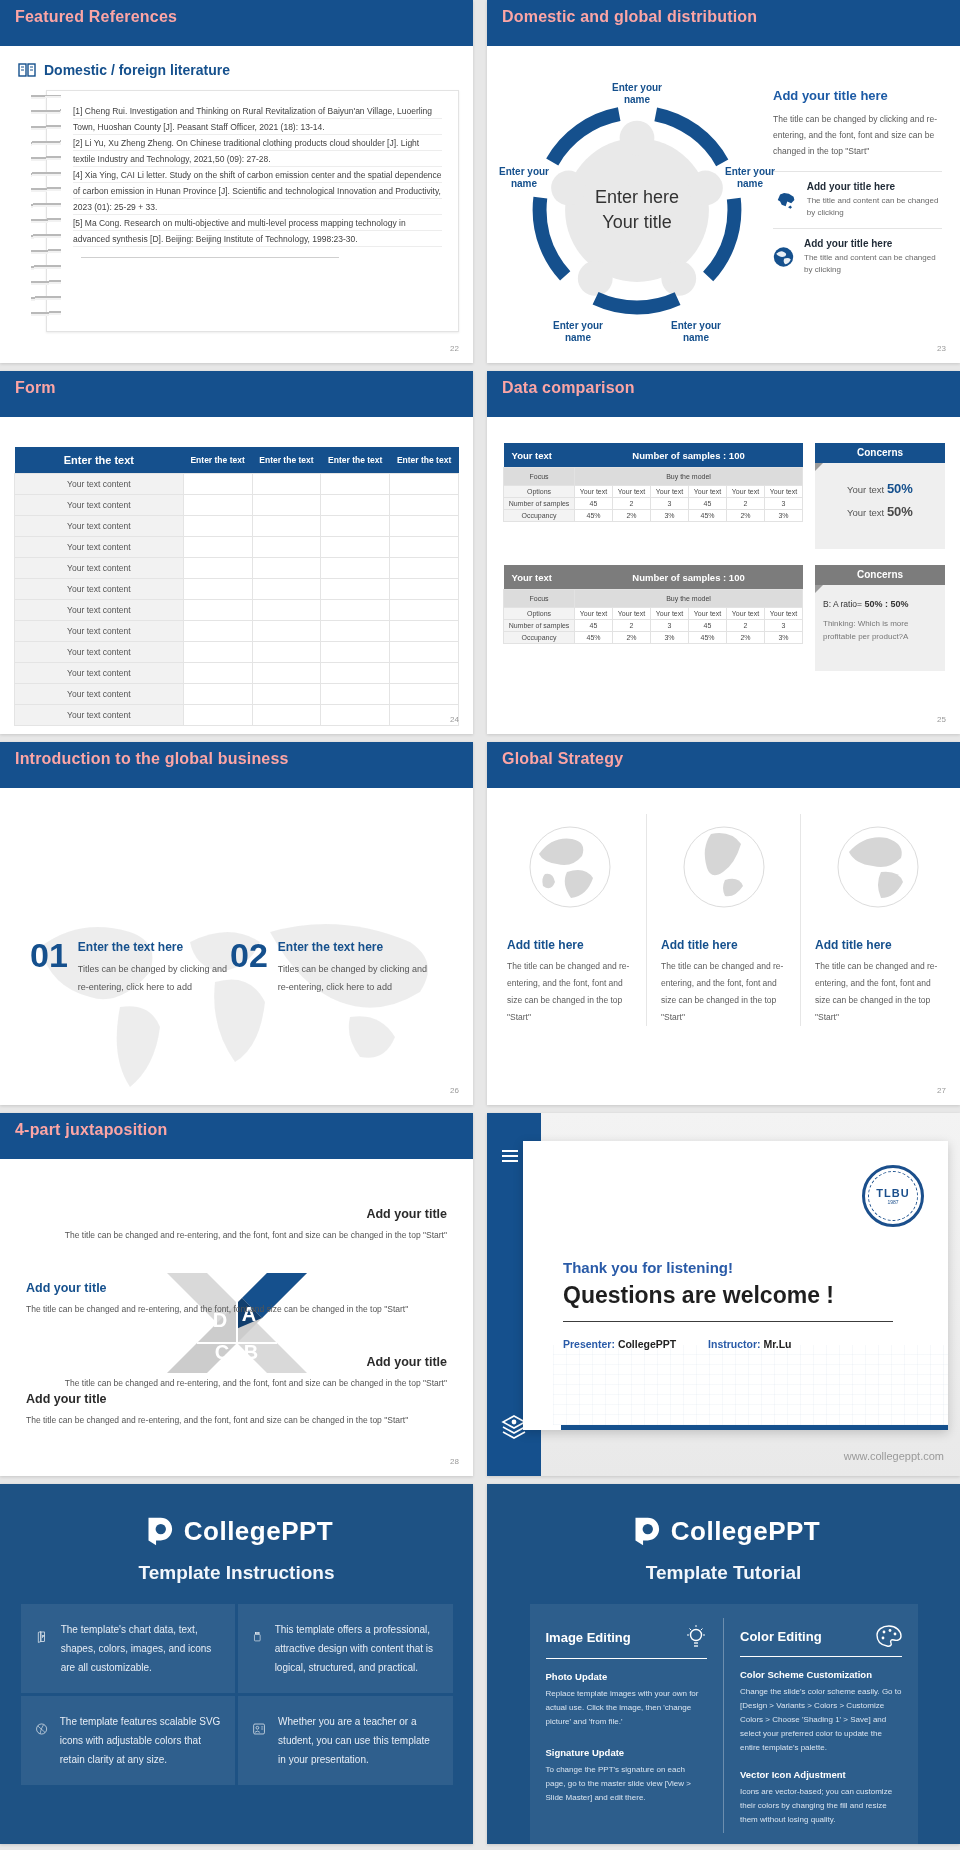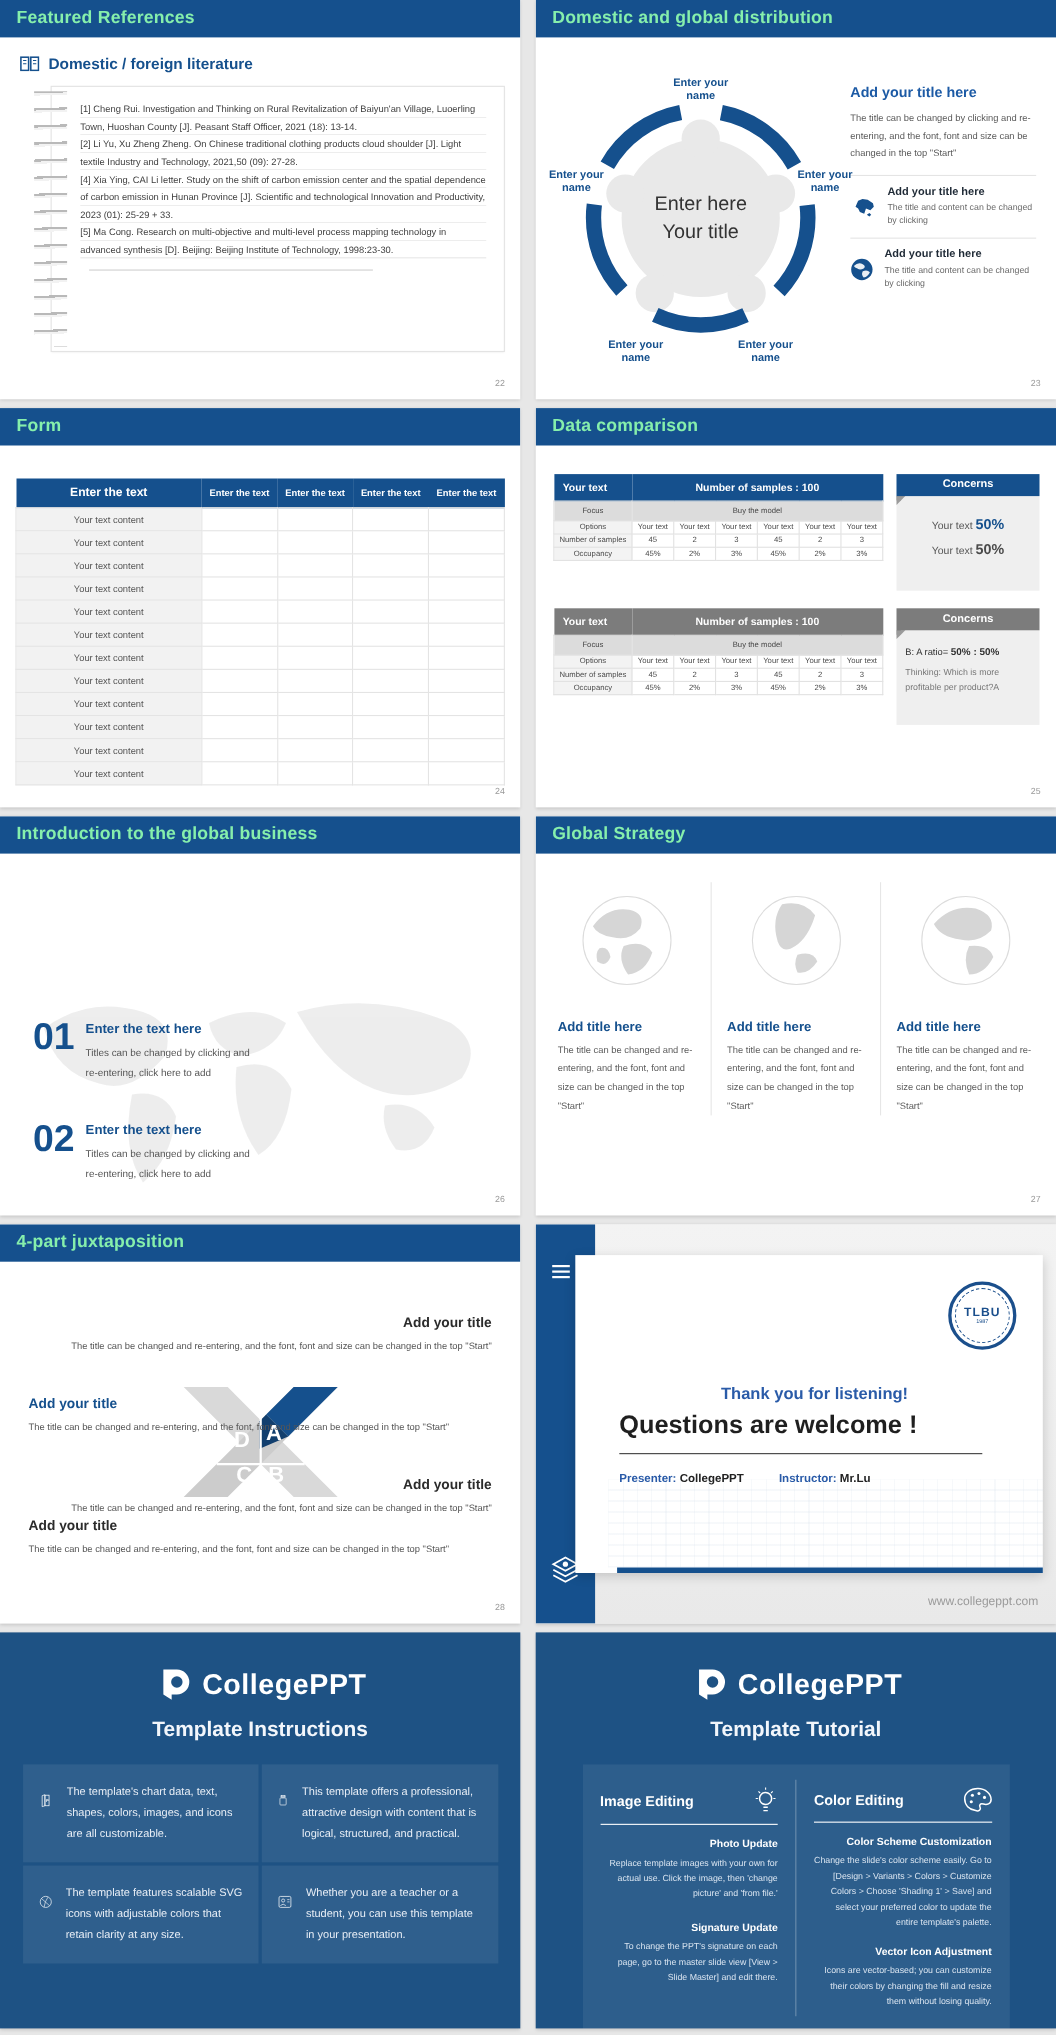--- a/index.html
+++ b/index.html
@@ -1,20 +1,20 @@
 <!DOCTYPE html>
 <html><head>
 <meta charset="utf-8">
 <style>
   html,body{margin:0;padding:0;background:#e7e7e7;font-family:"Liberation Sans","DejaVu Sans",sans-serif;}
   .page{width:960px;height:1850px;background:#e7e7e7;display:grid;
         grid-template-columns:473px 473px;grid-template-rows:363px 363px 363px 363px 366px;
         column-gap:14px;row-gap:8px;overflow:hidden;}
   .panel{background:#fff;position:relative;overflow:hidden;box-shadow:0 1px 3px rgba(0,0,0,.14);}
-  .bar{height:34px;background:#15508d;color:#86efac;font-weight:bold;font-size:16px;
+  .bar{height:46px;background:#15508d;color:#fca5a5;font-weight:bold;font-size:16px;
        line-height:34px;padding-left:15px;letter-spacing:.2px;}
   .pg{position:absolute;right:14px;bottom:10px;font-size:8px;color:#9a9a9a;}
   
   .lit-head{display:flex;align-items:center;gap:8px;margin:16px 0 0 18px;}
   .lit-head .t{color:#15508d;font-weight:bold;font-size:14px;}
   .paper{position:relative;margin:12px 14px 0 46px;height:228px;border:1px solid #e3e3e3;
          background:#fff;padding:12px 16px 0 26px;
          box-shadow:0 1px 2px rgba(0,0,0,.08);}
   .coil{position:absolute;left:-16px;top:4px;bottom:4px;width:30px;
         background:repeating-linear-gradient(178deg,#b9b9b9 0 2px,#f2f2f2 2px 4px,transparent 4px 15.5px);}
@@ -61,21 +61,21 @@
   .concern .cb{background:#efefef;min-height:86px;padding:10px 8px;box-sizing:border-box;}
   .c1-line{text-align:center;font-size:9.5px;color:#555;margin:8px 0;}
   .c1-line .v{font-size:13px;font-weight:bold;}
   .c1-line .v.blue{color:#15508d;} .c1-line .v.dark{color:#4a4a4a;}
   .c2-ratio{font-size:8.5px;color:#333;margin:4px 0 8px;}
   .c2-ratio b{font-size:9px;}
   .c2-think{font-size:8px;color:#777;line-height:13px;margin:0;}
   
   .intro{position:relative;height:329px;}
   .wmap{position:absolute;left:0;right:0;bottom:-10px;opacity:.55;}
-  .intro-items{position:relative;display:flex;gap:34px;padding:150px 16px 0 30px;flex-direction:column;}
+  .intro-items{position:relative;display:flex;padding:150px 16px 0 30px;}
   .n-item{display:flex;gap:10px;width:200px;}
   .n-item .num{color:#15508d;font-weight:bold;font-size:34px;line-height:34px;}
   .n-item .ti{color:#15508d;font-weight:bold;font-size:12px;margin:2px 0 6px;}
   .n-item .bo{font-size:9px;color:#555;line-height:18px;margin:0;}
   
   .glob{display:flex;padding:26px 6px 0;}
   .g-col{flex:1;padding:0 14px;}
   .g-col + .g-col{border-left:1px solid #e6e6e6;}
   .g-col svg{display:block;margin:10px auto 0;}
   .g-col .ti{color:#15508d;font-weight:bold;font-size:12px;margin:28px 0 6px;}
@@ -100,37 +100,37 @@
   .card::after{content:"";position:absolute;left:30px;right:0;bottom:5px;height:80px;opacity:.5;
         background:repeating-linear-gradient(90deg,rgba(21,80,141,.07) 0 1px,transparent 1px 13px),
                    repeating-linear-gradient(0deg,rgba(21,80,141,.07) 0 1px,transparent 1px 10px);}
   .card .strip{position:absolute;left:38px;right:0;bottom:0;height:5px;background:#15508d;}
   .seal{position:absolute;right:24px;top:24px;width:56px;height:56px;border:3px solid #1b4f8c;
         border-radius:50%;display:flex;flex-direction:column;align-items:center;justify-content:center;}
   .seal .ring{position:absolute;inset:3px;border:1px dashed #1b4f8c;border-radius:50%;}
   .seal .tx{color:#1b4f8c;font-weight:bold;font-size:11px;letter-spacing:1px;}
   .seal .yr{color:#1b4f8c;font-size:5px;}
   .thanks{position:absolute;left:40px;top:118px;right:30px;}
-  .thanks .l1{color:#2a5ba8;font-weight:bold;font-size:15px;margin:0 0 6px;text-align:center;}
+  .thanks .l1{color:#2a5ba8;font-weight:bold;font-size:15px;margin:0 0 6px;}
   .thanks .l2{color:#1f1f1f;font-weight:bold;font-size:23px;margin:0;}
   .thanks hr{border:none;border-top:1px solid #3c3c3c;margin:12px 0 16px;width:330px;margin-left:0;}
   .pres{font-size:10.5px;font-weight:bold;color:#222;}
   .pres .lab{color:#2a5ba8;}
   .pres .sp{display:inline-block;width:26px;}
   .site{position:absolute;right:16px;bottom:14px;font-size:11px;color:#9a9a9a;z-index:3;}
   
   .navy{background:#1e5284;color:#fff;height:360px;}
   .brandrow{display:flex;align-items:center;justify-content:center;gap:10px;padding-top:30px;}
   .brandrow .bt{font-size:26px;font-weight:bold;color:#fff;letter-spacing:.5px;}
   .ptitle{text-align:center;font-size:19px;font-weight:bold;margin-top:14px;color:#f2f6fb;}
   .cardgrid{width:432px;margin:20px auto 0;display:grid;grid-template-columns:1fr 1fr;gap:3px;}
   .icard{background:rgba(255,255,255,.08);padding:16px 14px;display:flex;gap:12px;}
   .icard p{margin:0;font-size:10px;line-height:19px;color:#e8eef6;}
   .tutcard{width:388px;margin:20px auauto 0;margin:20px auto 0;background:rgba(255,255,255,.07);
-           display:flex;padding:14px 0;text-align:right;}
+           display:flex;padding:14px 0;}
   .tcol{flex:1;padding:6px 16px;}
   .tcol + .tcol{border-left:1px solid rgba(255,255,255,.3);}
   .tcol .thead{display:flex;justify-content:space-between;align-items:center;}
   .tcol .thead .tt{font-size:13px;font-weight:bold;color:#fff;}
   .tcol hr{border:none;border-top:1px solid #fff;margin:8px 0 12px;}
   .tcol h4{font-size:9.5px;color:#fff;margin:10px 0 5px;}
   .tcol p{font-size:8px;color:#d9e4f0;line-height:14px;margin:0;}
 </style>
 </head>
 <body>

